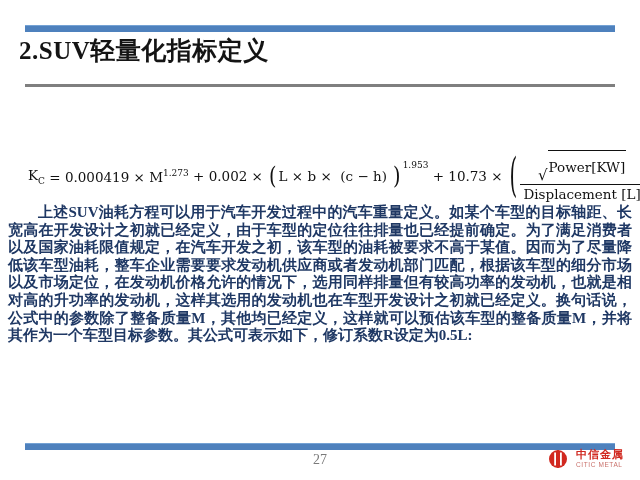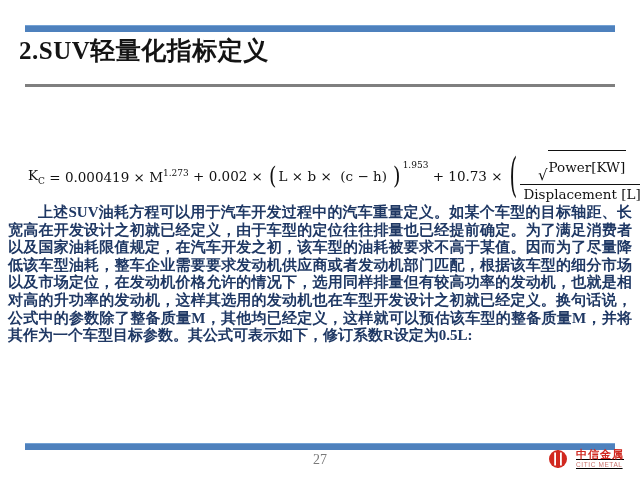--- a/index.html
+++ b/index.html
@@ -91,21 +91,21 @@
     border-top: 1px solid #74a2d4;
   }
   .page-num {
     position: absolute; top: 452px; left: 0; right: 0;
     text-align: center;
     font-size: 14px; color: #7a7a7a;
     font-family: "Liberation Serif", serif;
   }
   .logo {
     position: absolute; top: 449px; right: 16px;
-    display: flex; gap: 8px; text-decoration: underline;
+    display: flex; gap: 8px;
   }
   .logo-icon { width: 20px; height: 20px; display: block; }
   .logo-text { display: flex; flex-direction: column; line-height: 1; }
   .logo-cn {
     font-size: 11px; font-weight: bold; color: #d12920;
     letter-spacing: 1px;
     font-family: "Liberation Sans", sans-serif;
   }
   .logo-en {
     font-size: 6.5px; color: #c9706a; letter-spacing: 0.6px;

